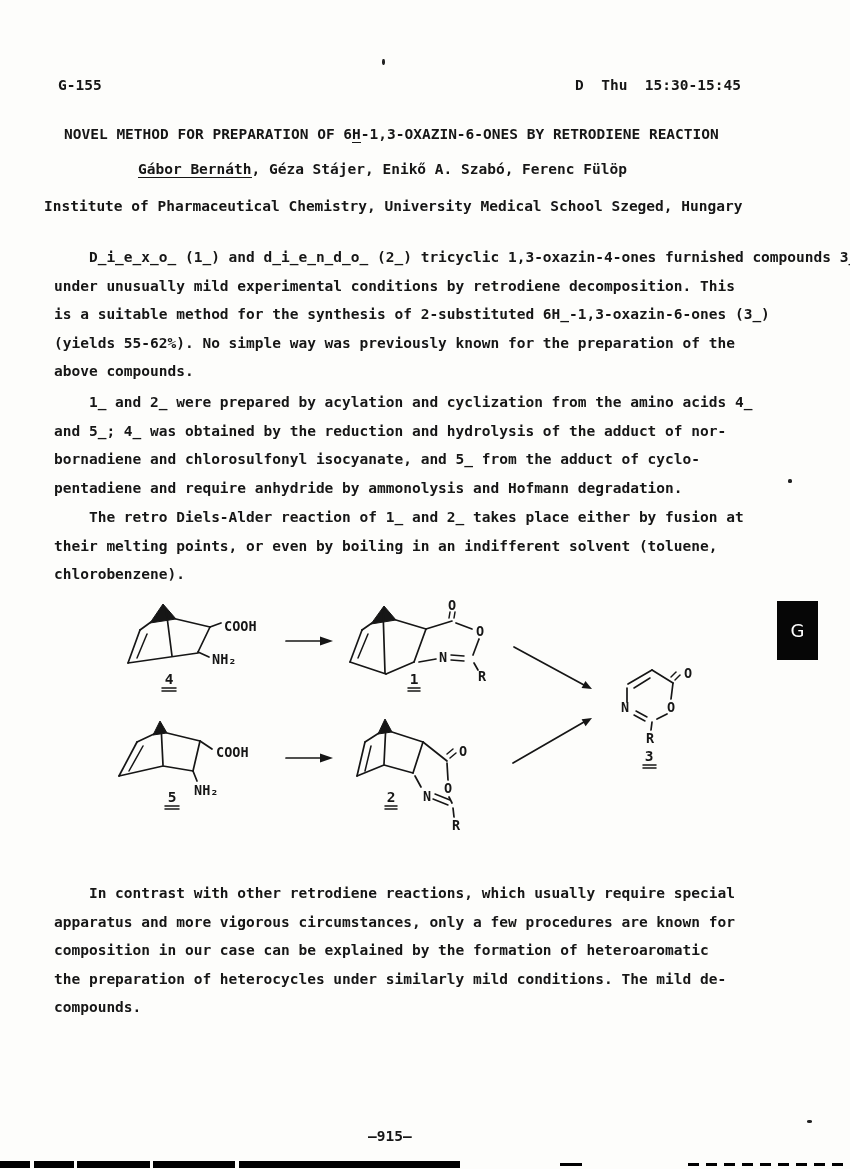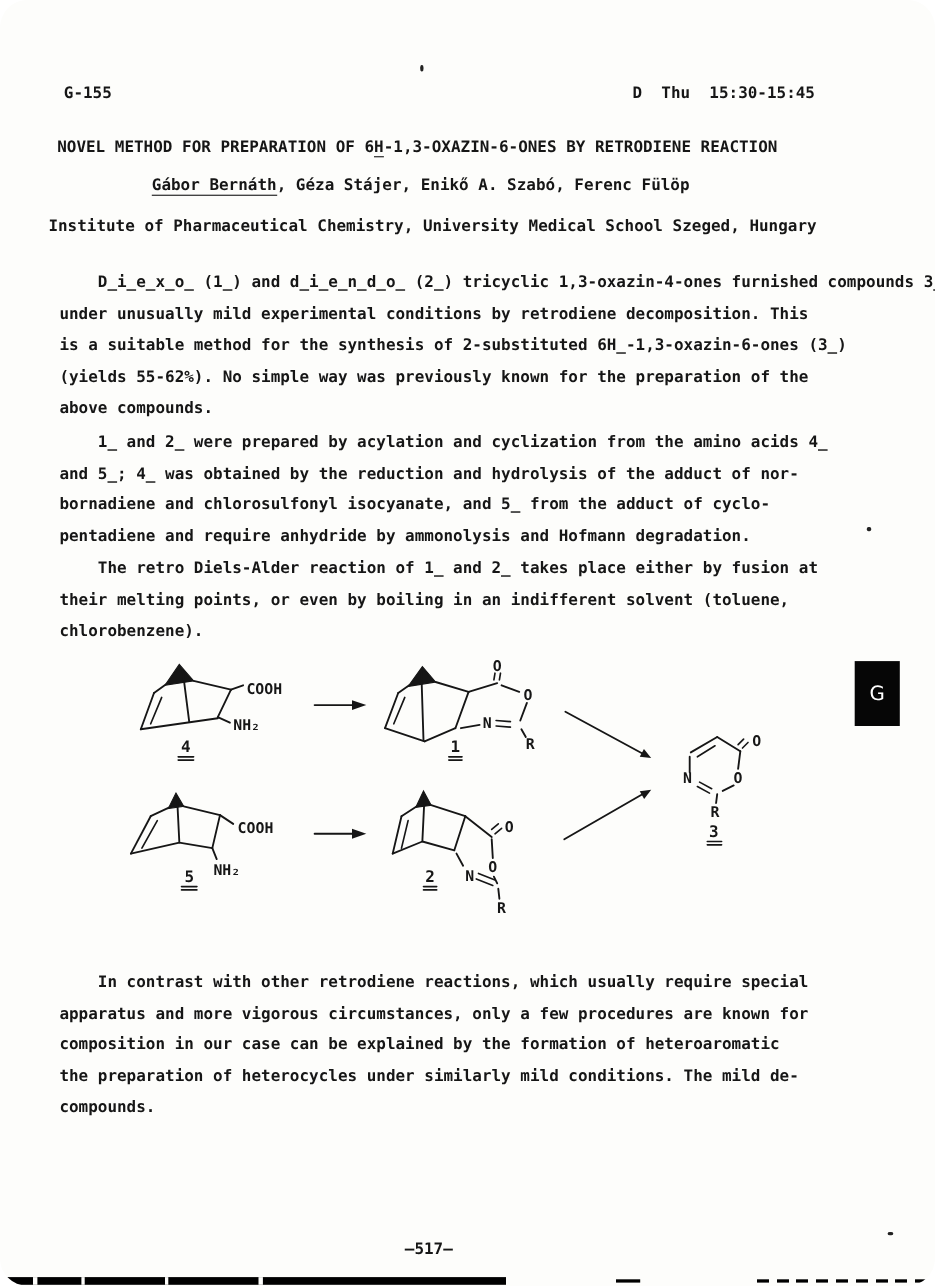--- a/index.html
+++ b/index.html
@@ -1,21 +1,20 @@
 <!DOCTYPE html>
 <html><head>
 <meta charset="utf-8">
 <style>
   * { margin:0; padding:0; box-sizing:border-box; }
   html,body { background:#ffffff; }
   .page {
     position:relative; width:850px; height:1169px;
     background:#fdfdfb; color:#161616; overflow:hidden;
     font-family:"DejaVu Sans Mono","Liberation Mono",monospace;
-    border-radius:25px;
   }
   .mono {
     position:absolute; white-space:pre;
     font-family:"DejaVu Sans Mono","Liberation Mono",monospace;
     font-weight:700; font-size:14.5px; color:#161616;
   }
   .para { position:absolute; left:42px;margin-left:12px; }
   .para .line { white-space:pre; font-weight:700; font-size:14.5px; line-height:28.6px; }
   .u { border-bottom:1.6px solid #161616; }
   .gtab {
@@ -42,21 +41,21 @@
   svg.scheme text.lbl { font-size:14.5px; }
 </style>
 </head>
 <body>
 
 <div class="page">
 
   <div class="mono" style="left:58px;top:77px">G-155</div>
   <div class="mono" style="left:575px;top:77px">D  Thu  15:30-15:45</div>
 
-  <div class="mono" style="left:52px;top:126px"><span>NOVEL METHOD FOR PREPARATION OF 6</span><span class="u">H</span><span>-1,3-OXAZIN-6-ONES BY RETRODIENE REACTION</span></div>
+  <div class="mono" style="left:64px;top:126px"><span>NOVEL METHOD FOR PREPARATION OF 6</span><span class="u">H</span><span>-1,3-OXAZIN-6-ONES BY RETRODIENE REACTION</span></div>
   <div class="mono" style="left:138px;top:161px"><span class="u">Gábor Bernáth</span><span>, Géza Stájer, Enikő A. Szabó, Ferenc Fülöp</span></div>
   <div class="mono" style="left:44px;top:198px">Institute of Pharmaceutical Chemistry, University Medical School Szeged, Hungary</div>
 
   <div class="para" style="top:243px">
     <div class="line">    D̲i̲e̲x̲o̲ (1̲) and d̲i̲e̲n̲d̲o̲ (2̲) tricyclic 1,3-oxazin-4-ones furnished compounds 3̲</div>
     <div class="line">under unusually mild experimental conditions by retrodiene decomposition. This</div>
     <div class="line">is a suitable method for the synthesis of 2-substituted 6H̲-1,3-oxazin-6-ones (3̲)</div>
     <div class="line">(yields 55-62%). No simple way was previously known for the preparation of the</div>
     <div class="line">above compounds.</div>
   </div>
@@ -213,21 +212,21 @@
       <line class="thin" x1="643" y1="765" x2="656" y2="765"></line>
       <line class="thin" x1="643" y1="768" x2="656" y2="768"></line>
     </g>
   </svg>
 
 
   <div class="gtab">
       <span>G</span>
     </div>
 
-  <div class="mono" style="left:368px;top:1128px">—517—</div>
+  <div class="mono" style="left:368px;top:1128px">—915—</div>
 
   <div class="bar" style="left:0;top:1161px;width:460px;height:7px"></div>
   <div class="notch" style="left:30px;top:1161px;width:4px;height:7px"></div>
   <div class="notch" style="left:74px;top:1161px;width:3px;height:7px"></div>
   <div class="notch" style="left:150px;top:1161px;width:3px;height:7px"></div>
   <div class="notch" style="left:235px;top:1161px;width:4px;height:7px"></div>
   <div class="bar" style="left:560px;top:1163px;width:22px;height:3px"></div>
   <div class="dashes"></div>
 
   <div class="speck" style="left:382px;top:59px;width:3px;height:6px"></div>

